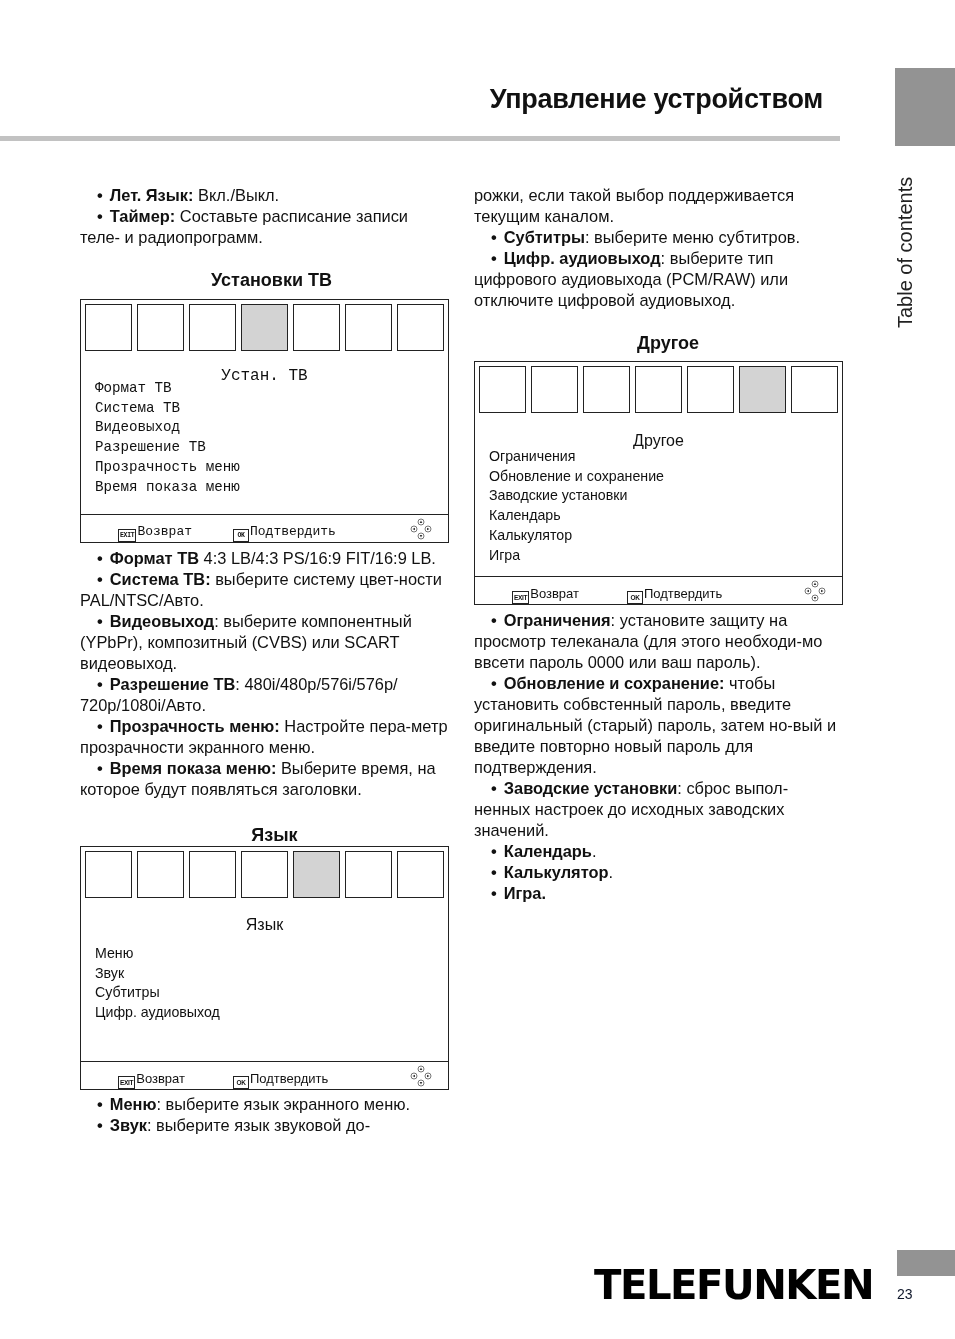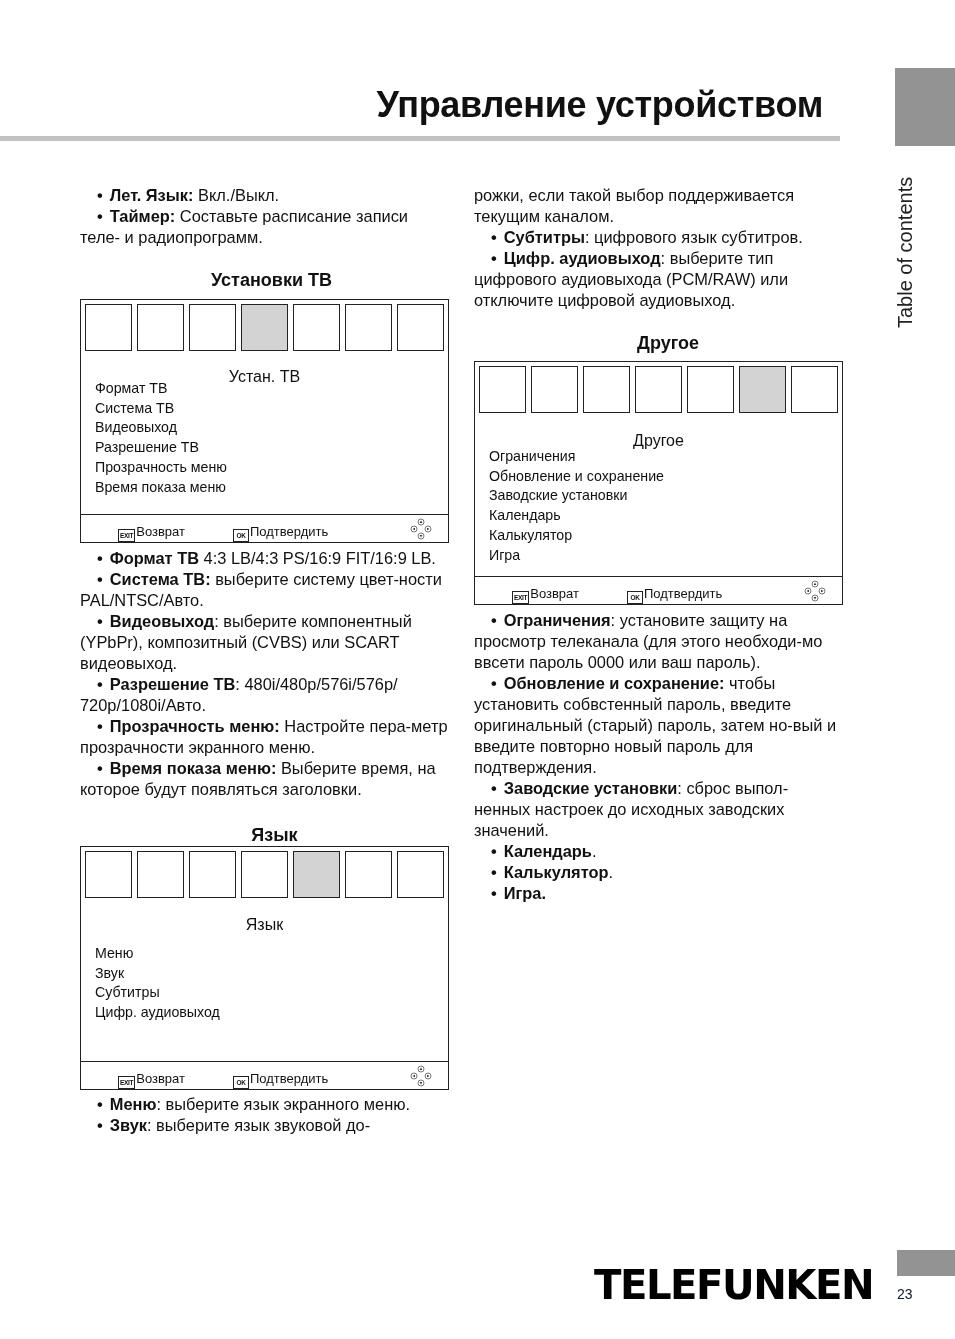--- a/index.html
+++ b/index.html
@@ -3,21 +3,21 @@
 <meta charset="utf-8">
 <style>
   html, body { margin: 0; padding: 0; }
   body {
     width: 955px; height: 1339px; position: relative; background: #ffffff;
     font-family: "Liberation Sans", sans-serif; color: #111;
     overflow: hidden;
   }
   .page-title {
     position: absolute; left: 0; width: 823px; top: 84px; text-align: right;
-    font-size: 36px; font-weight: bold; letter-spacing: -0.3px; color: #111;
+    font-size: 27px; font-weight: bold; letter-spacing: -0.3px; color: #111;
   }
   .title-rule {
     position: absolute; left: 0; top: 136px; width: 840px; height: 5px; background: #c2c2c2;
   }
   .side-tab {
     position: absolute; left: 895px; top: 68px; width: 60px; height: 78px; background: #939393;
   }
   .side-label {
     position: absolute; left: 890px; top: 160px; width: 36px; height: 170px;
   }
@@ -85,21 +85,21 @@
     <span>Table of contents</span>
   </div>
 
 <div class="col col-left">
   <p class="para bullet-para"><span class="dot">•</span><b>Лет. Язык:</b><span> Вкл./Выкл.</span></p>
   <p class="para bullet-para"><span class="dot">•</span><b>Таймер:</b><span> Составьте расписание записи теле- и радиопрограмм.</span></p>
 
   <div style="height:22px"></div>
   <h3 class="section-heading">Установки ТВ</h3>
 
-  <div class="osd" style="margin-top:8px; width:369px; height:244px;">
+  <div class="osd" style="margin-top:8px; width:369px; height:244px;font-family:Liberation Mono, monospace;">
     <div class="osd-icons">
       <div class="osd-icon"></div>
       <div class="osd-icon"></div>
       <div class="osd-icon"></div>
       <div class="osd-icon active"></div>
       <div class="osd-icon"></div>
       <div class="osd-icon"></div>
       <div class="osd-icon"></div>
     </div>
     <div class="osd-title" style="top:66px;">Устан. ТВ</div>
@@ -183,21 +183,21 @@
     </div>
   </div>
 
   <div style="height:4px"></div>
   <p class="para bullet-para"><span class="dot">•</span><b>Меню</b><span>: выберите язык экранного меню.</span></p>
   <p class="para bullet-para"><span class="dot">•</span><b>Звук</b><span>: выберите язык звуковой до-</span></p>
 </div>
 
 <div class="col col-right">
   <p class="para">рожки, если такой выбор поддерживается текущим каналом.</p>
-  <p class="para bullet-para"><span class="dot">•</span><b>Субтитры</b><span>: цифрового язык субтитров.</span></p>
+  <p class="para bullet-para"><span class="dot">•</span><b>Субтитры</b><span>: выберите меню субтитров.</span></p>
   <p class="para bullet-para"><span class="dot">•</span><b>Цифр. аудиовыход</b><span>: выберите тип цифрового аудиовыхода (PCM/RAW) или отключите цифровой аудиовыход.</span></p>
 
   <div style="height:22px"></div>
   <h3 class="section-heading" style="padding-left:18px;">Другое</h3>
 
   <div class="osd" style="margin-top:7px; width:369px; height:244px;">
     <div class="osd-icons">
       <div class="osd-icon"></div>
       <div class="osd-icon"></div>
       <div class="osd-icon"></div>

